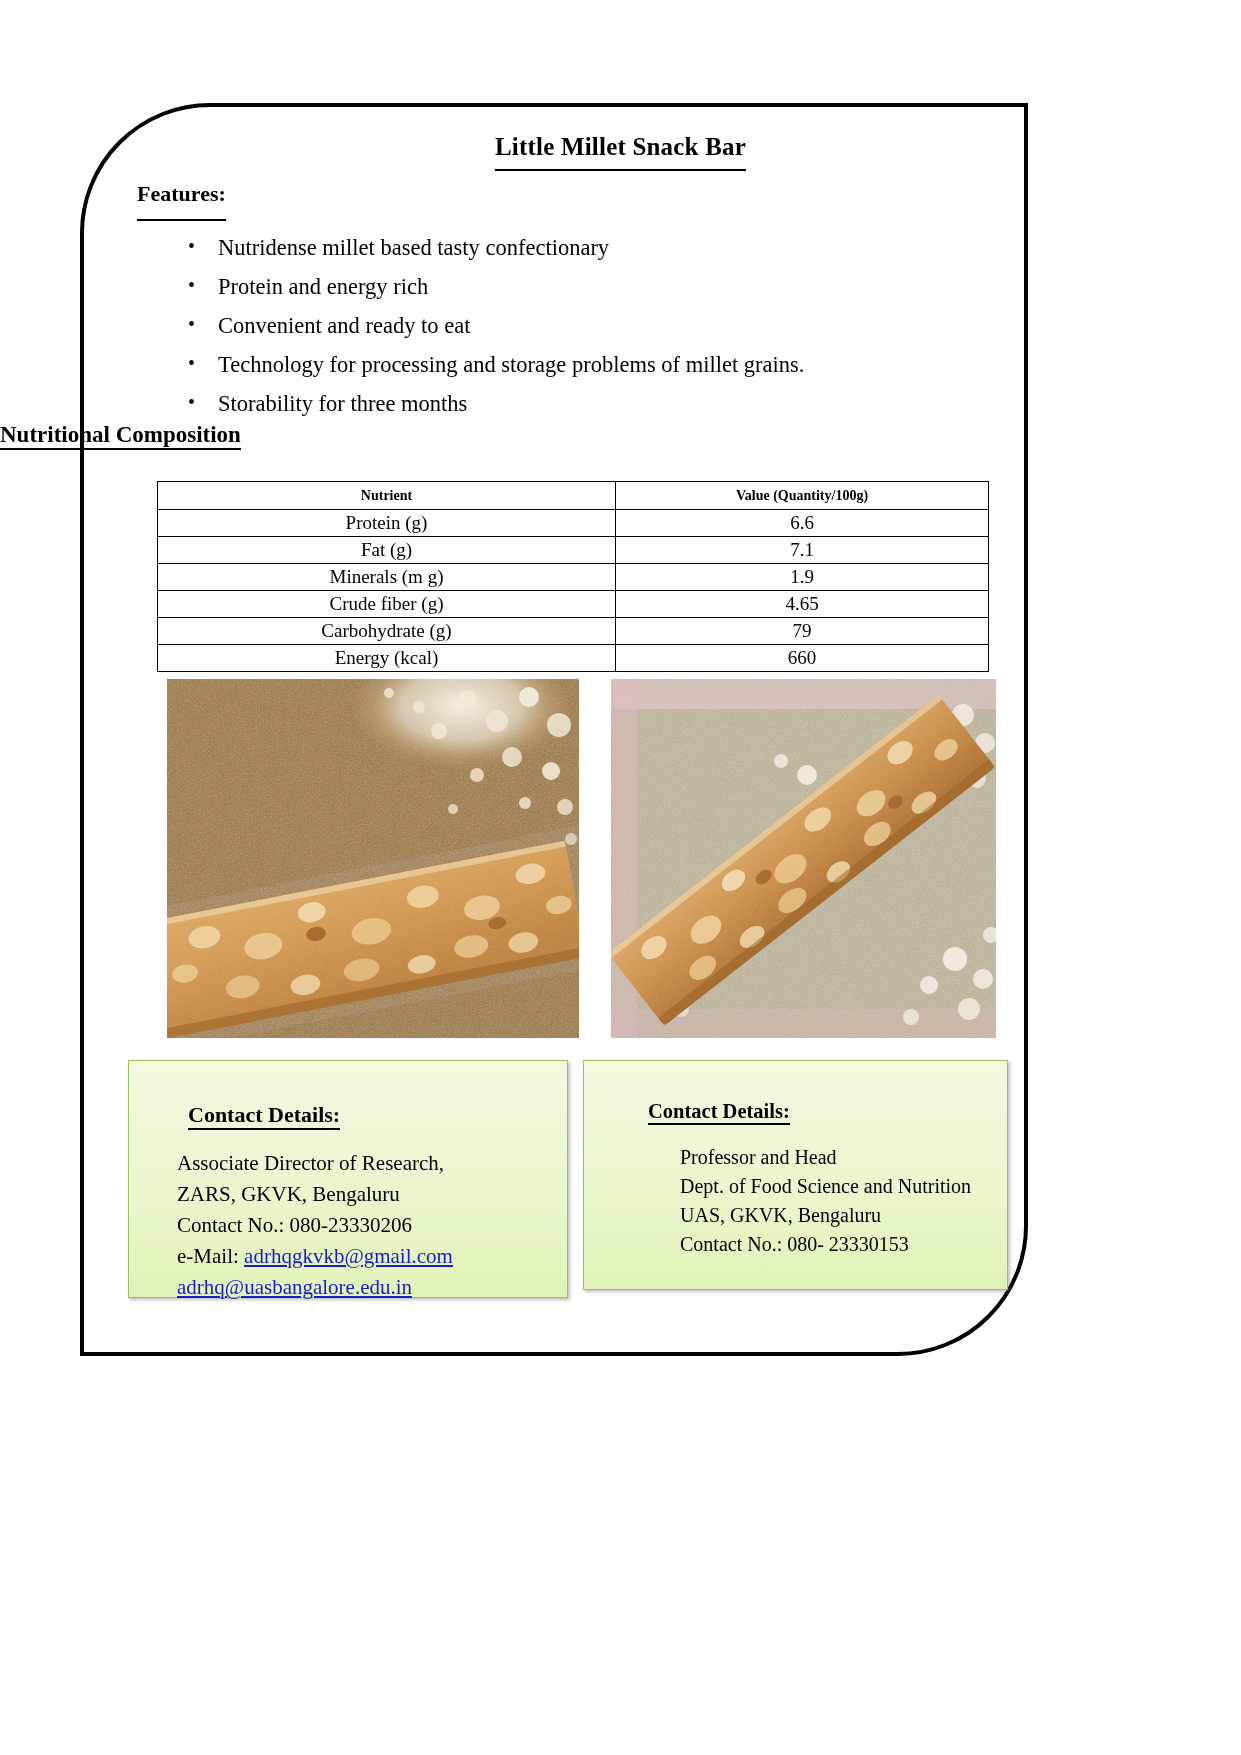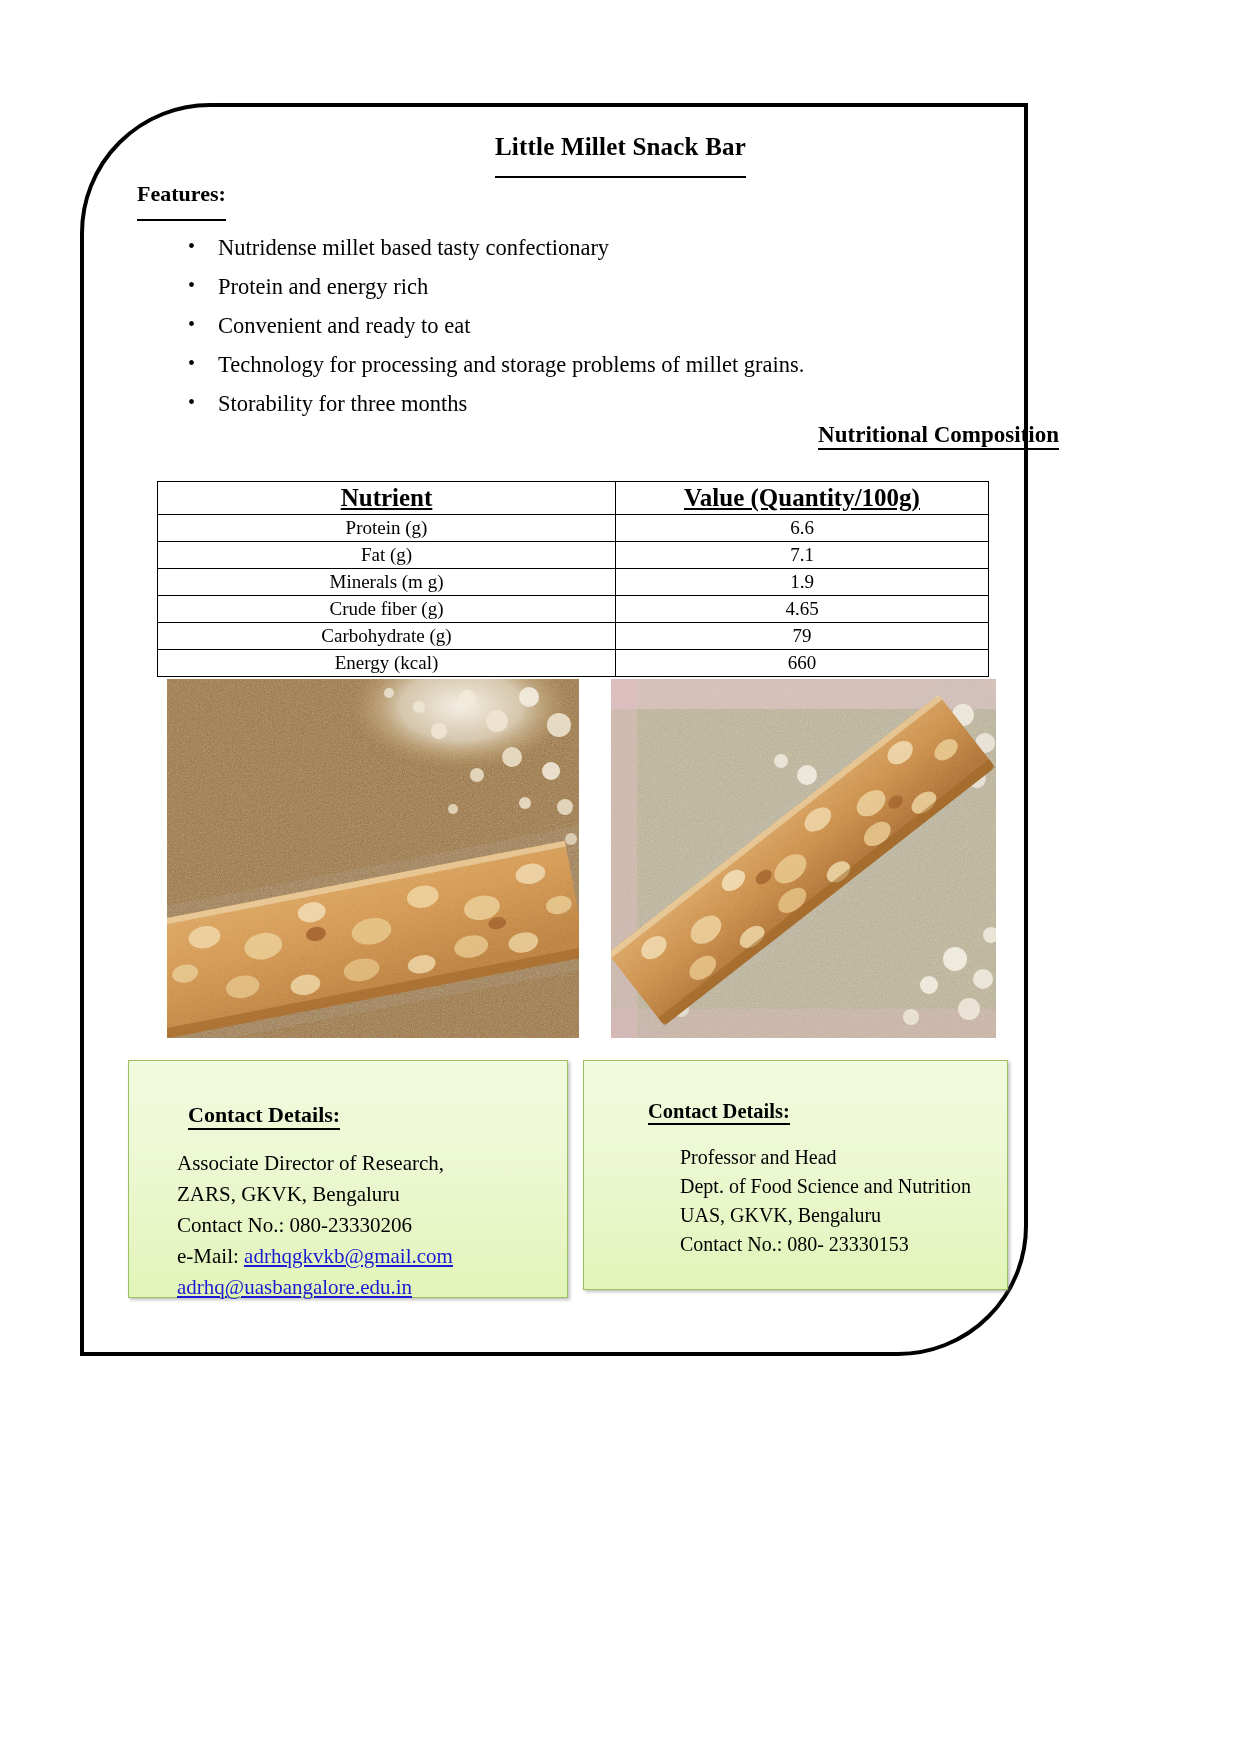--- a/index.html
+++ b/index.html
@@ -42,21 +42,21 @@
     position: absolute;
     left: 0; top: 133px;
     width: 1241px;
     text-align: center;
     font-size: 25px;
     font-weight: bold;
     letter-spacing: .2px;
   }
   .doc-title span {
     border-bottom: 2px solid #000;
-    padding-bottom: 16px;
+    padding-bottom: 9px;
   }
 
   .features-label {
     position: absolute;
     left: 137px; top: 181px;
     font-size: 22px;
     font-weight: bold;
   }
   .features-label span {
     border-bottom: 2px solid #000;
@@ -84,21 +84,21 @@
     position: absolute;
     left: 4px;
     top: -1px;
     font-size: 20px;
   }
 
   .section-title {
     position: absolute;
     left: 0; top: 422px;
     width: 1059px;
-    text-align: right;
+    text-align: left;
     font-size: 23px;
     font-weight: bold;
   }
   .section-title span {
     border-bottom: 2px solid #000;
     padding-bottom: 1px;
   }
 
   
   #nutrition-table {
@@ -112,23 +112,22 @@
   #nutrition-table th, #nutrition-table td {
     border: 1px solid #000000;
     text-align: center;
     font-size: 19px;
     padding: 2px 4px;
     height: 26px;
     background: #ffffff;
   }
   #nutrition-table th {
     font-weight: bold;
-    font-size: 25px;
+    font-size: 14px;
     height: 28px;
-    text-decoration: underline;
   }
   #nutrition-table col.c1 { width: 458px; }
   #nutrition-table col.c2 { width: 373px; }
 
   
   .photo {
     position: absolute;
     overflow: hidden;
   }
   #photo-left  { left: 167px; top: 679px; width: 412px; height: 359px; }

